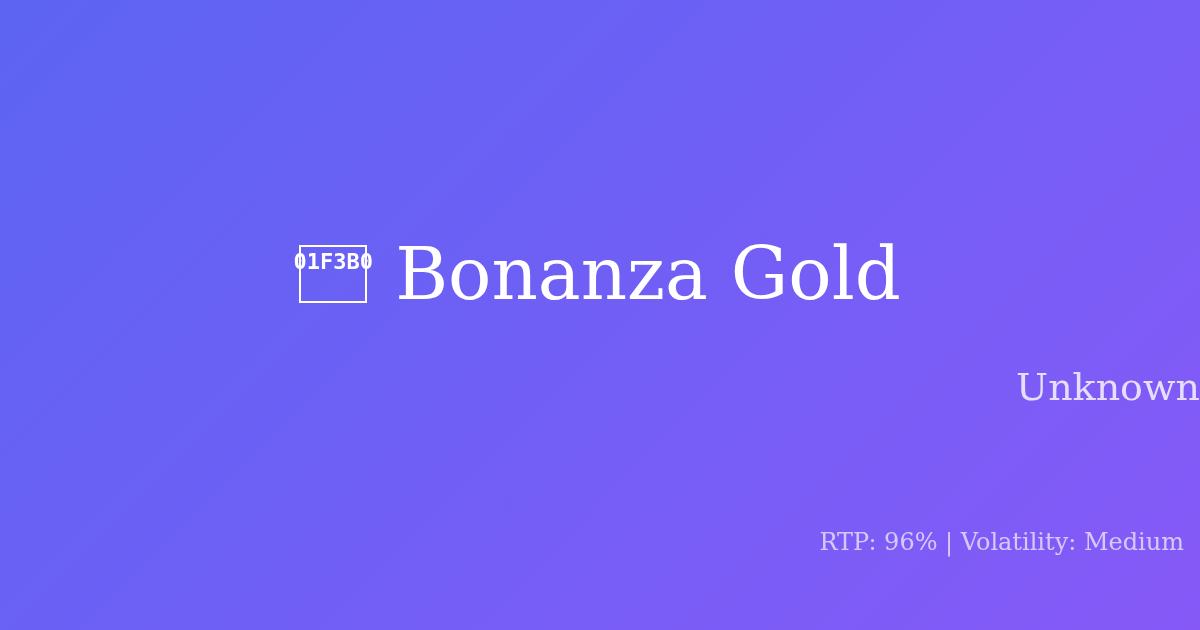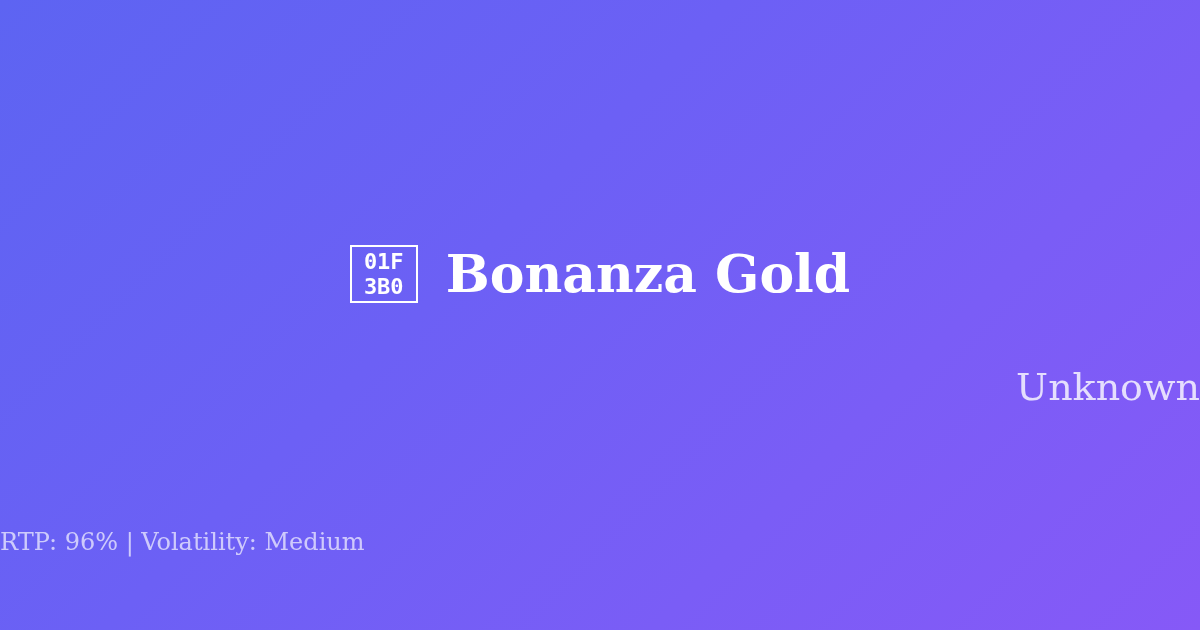--- a/index.html
+++ b/index.html
@@ -38,42 +38,41 @@
     height: 86px;
   }
 
   
   .tofu-icon {
     box-sizing: border-box;
     width: 68px;
     height: 58px;
     border: 2px solid #ffffff;
     display: flex;
-    flex-direction: column;
-    align-items: center;
+    flex-direction: row;
     justify-content: center;
     flex: 0 0 auto;
     line-height: 1;
     padding: 2px 12px;
   }
 
   .tofu-icon .tofu-row {
     font-family: "DejaVu Sans Mono", "Liberation Mono", monospace;
     font-size: 22px;
     font-weight: 700;
     letter-spacing: 0px;
     color: #ffffff;
     line-height: 25px;
     display: block;
   }
 
   .game-title {
     font-family: "DejaVu Serif", "Liberation Serif", serif;
-    font-weight: 700;
-    font-size: 52px;
+    font-weight: 400;
+    font-size: 72px;
     line-height: 86px;
     color: #ffffff;
     white-space: nowrap;
     letter-spacing: 0px;
   }
 
   
   .game-subtitle {
     position: absolute;
     left: 0;
@@ -87,21 +86,21 @@
     color: rgba(255, 255, 255, 0.80);
     white-space: nowrap;
   }
 
   
   .game-stats {
     position: absolute;
     left: 0;
     right: 16px;
     top: 527px;
-    text-align: left;
+    text-align: right;
     font-family: "DejaVu Serif", "Liberation Serif", serif;
     font-weight: 400;
     font-size: 24px;
     line-height: 31px;
     color: rgba(255, 255, 255, 0.67);
     white-space: nowrap;
   }
 </style>
 </head>
 <body>

